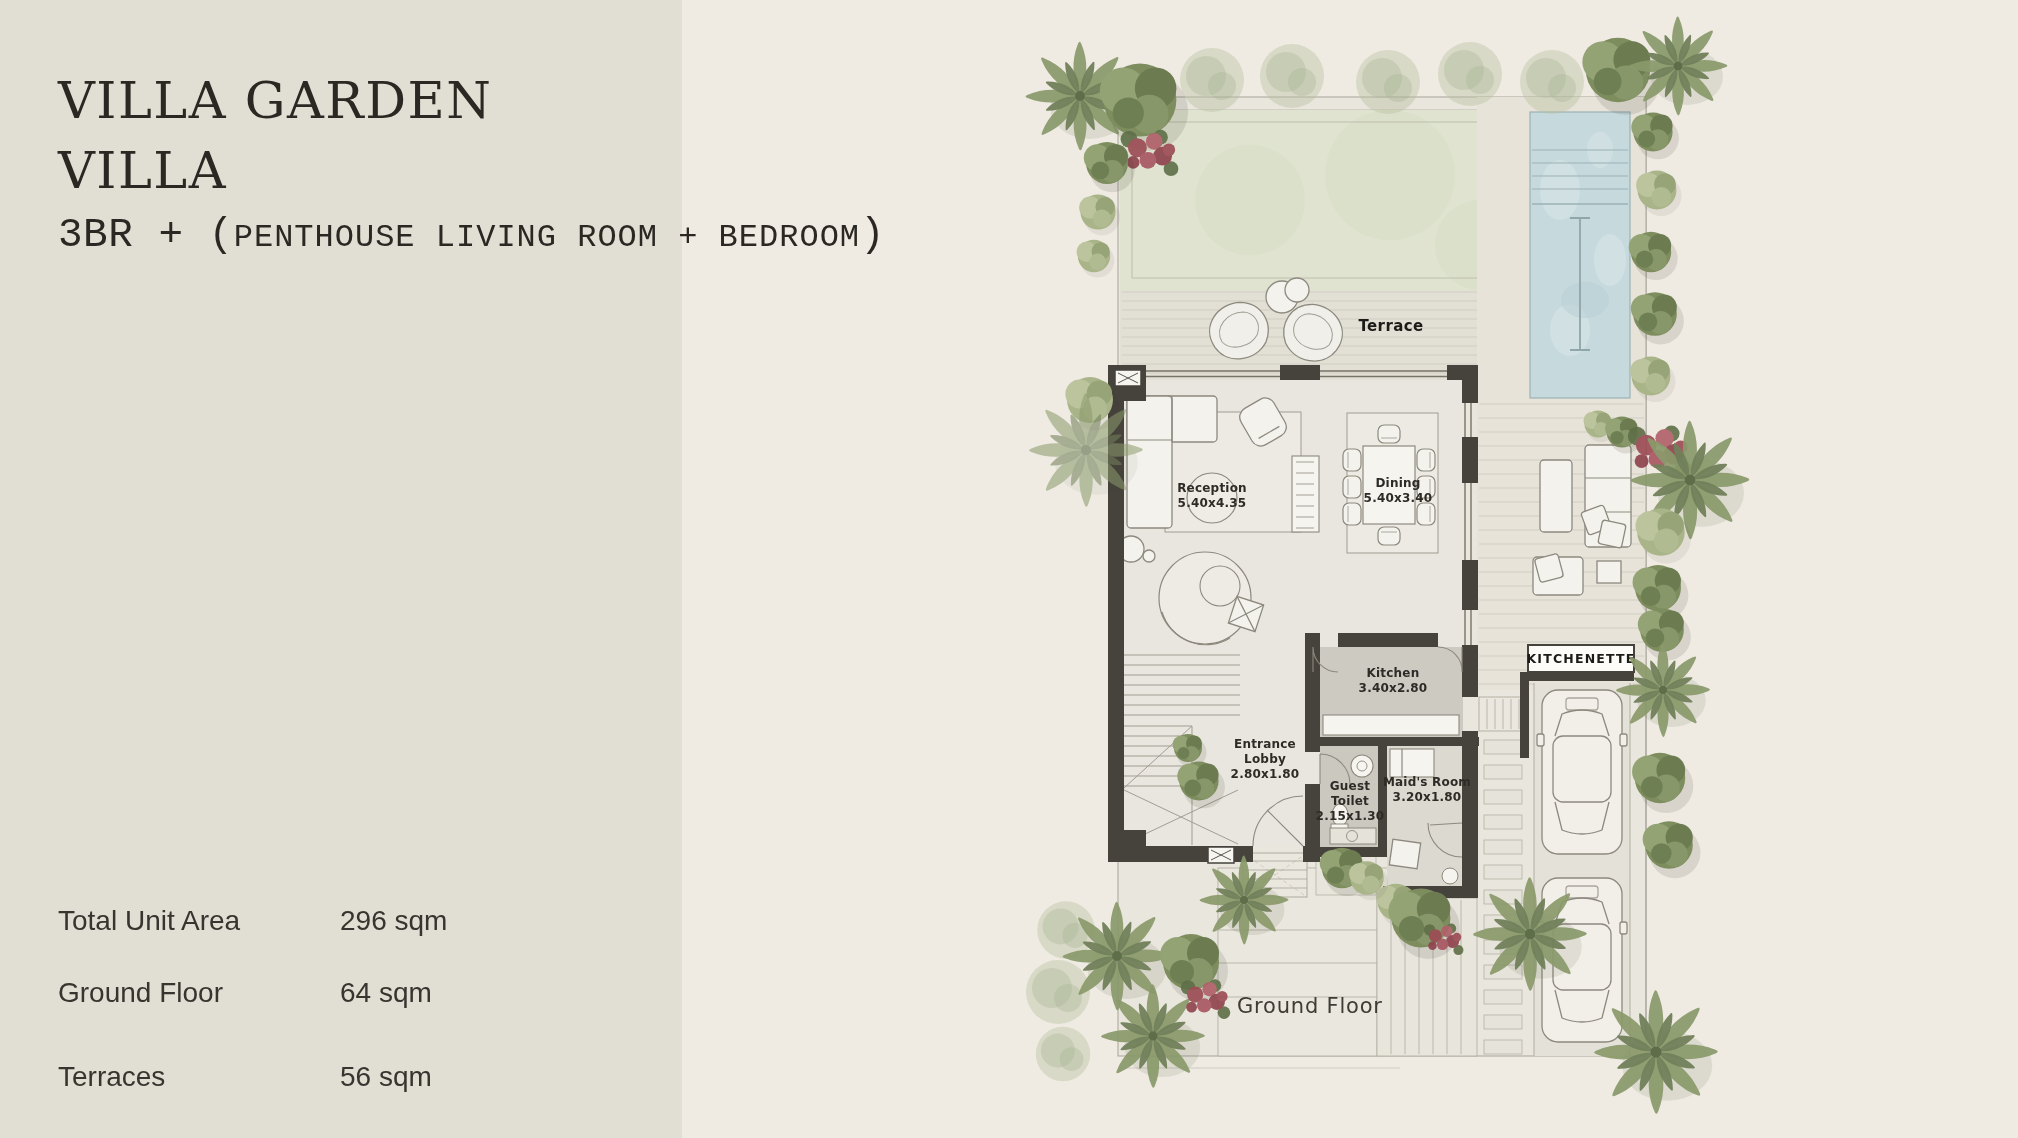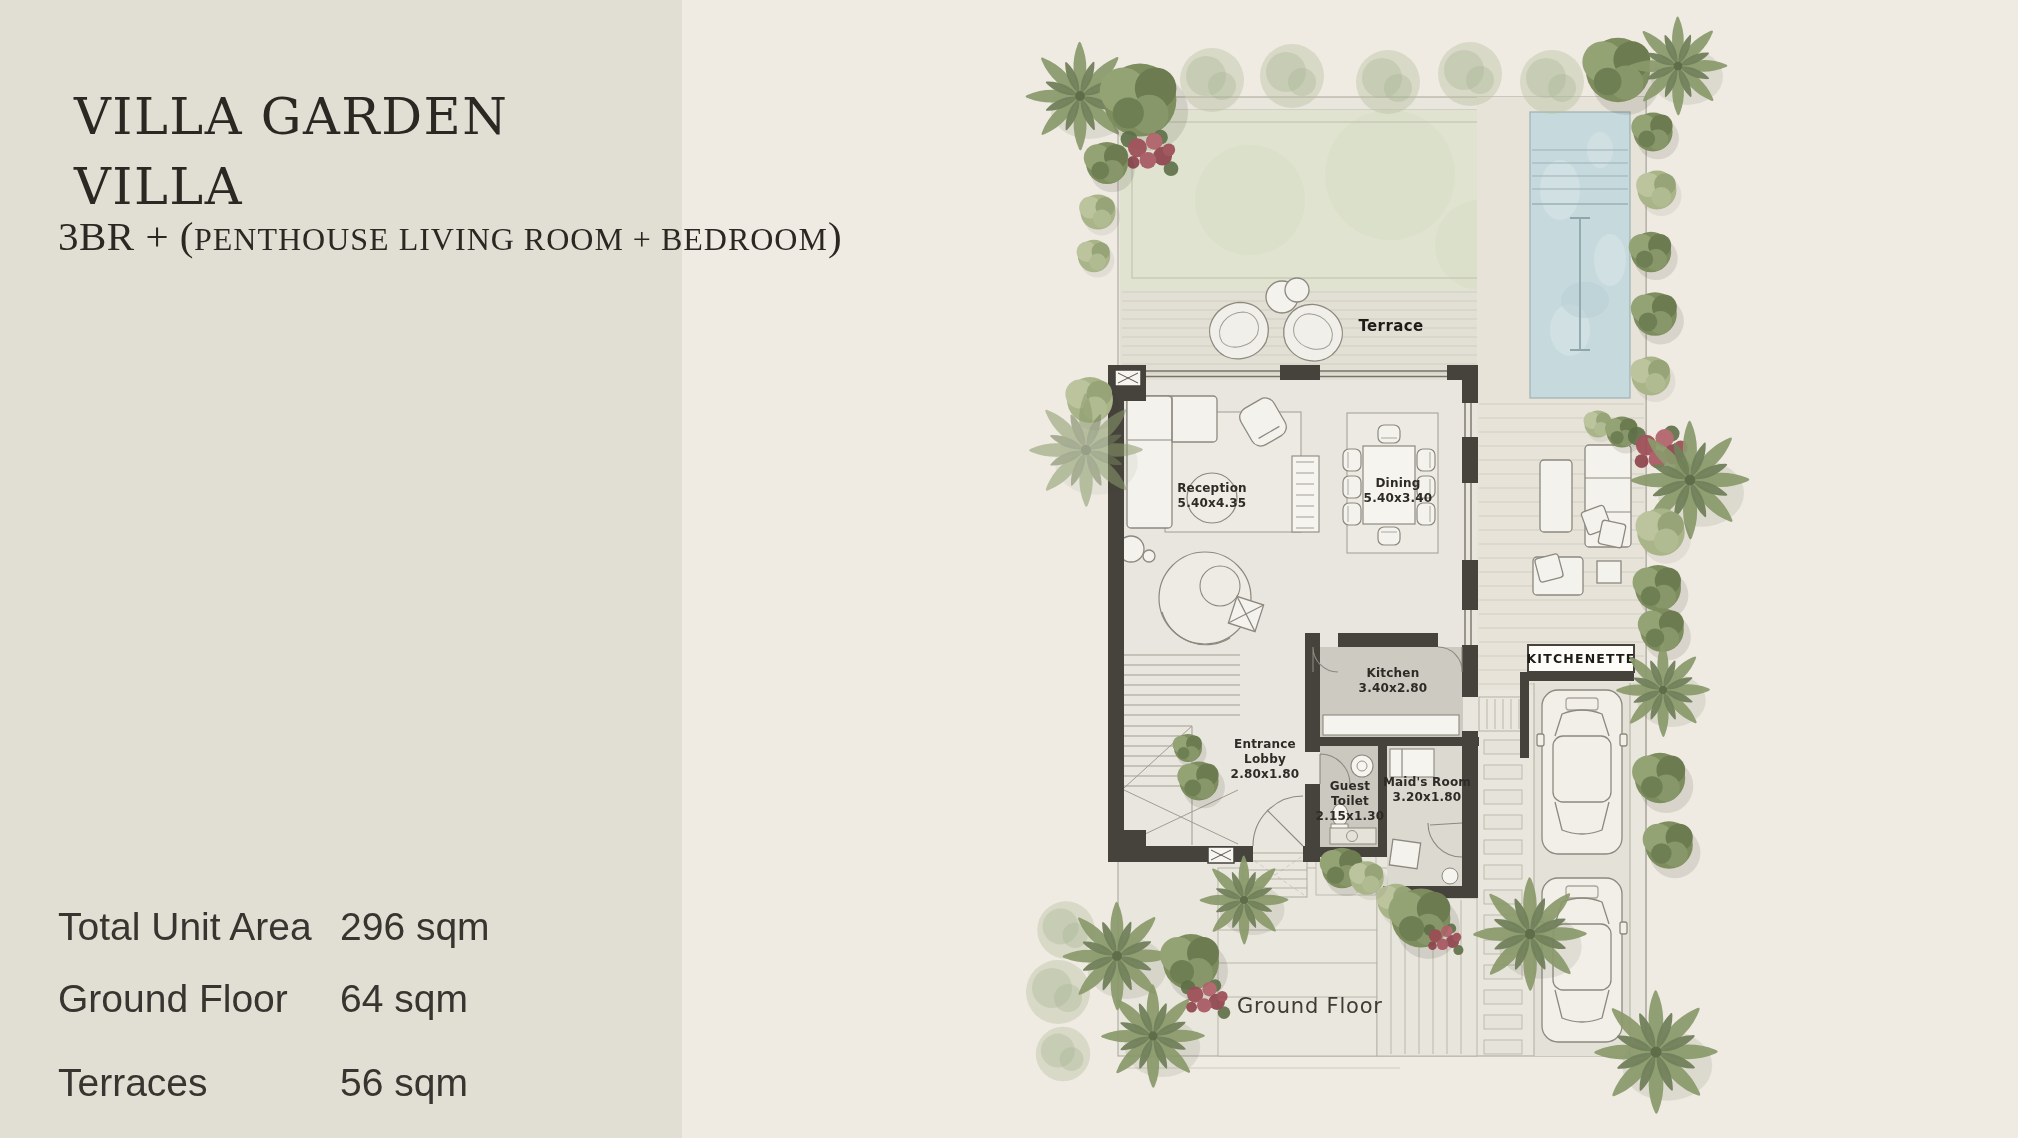--- a/index.html
+++ b/index.html
@@ -1,25 +1,25 @@
 <!DOCTYPE html>
 <html><head>
 <meta charset="utf-8">
 <style>
   html,body{margin:0;padding:0;background:#efebe3;}
   .stage{position:relative;width:2018px;height:1138px;overflow:hidden;background:#efebe3;
          font-family:"Liberation Sans","DejaVu Sans",sans-serif;}
   .left-panel{position:absolute;left:0;top:0;width:682px;height:1138px;background:#e1ded3;}
-  .title{position:absolute;left:58px;top:66px;margin:16px;font-family:"DejaVu Serif",serif;
+  .title{position:absolute;left:58px;top:66px;margin:0;font-family:"DejaVu Serif",serif;
          font-weight:400;font-size:51px;line-height:70px;letter-spacing:1.5px;color:#2b2823;}
   .title span{display:block;}
-  .subtitle{position:absolute;left:58px;top:212px;font-family:Liberation Serif, serif;
+  .subtitle{position:absolute;left:58px;top:212px;font-family:Liberation Mono, monospace;
             font-size:41px;color:#2b2823;letter-spacing:.5px;white-space:nowrap;}
   .subtitle .caps{font-size:32px;letter-spacing:1px;}
-  .stat-row{position:absolute;left:0;width:682px;height:36px;color:#383530;font-size:39px;}
+  .stat-row{position:absolute;left:0;width:682px;height:36px;color:#383530;font-size:28px;}
   .stat-row .stat-label{position:absolute;left:58px;top:0;}
   .stat-row .stat-value{position:absolute;left:340px;top:0;text-align:right;}
   .row1{top:905px;} .row2{top:977px;} .row3{top:1014px;margin-top:47px;}
   .footnote{position:absolute;left:58px;top:1089px;font-size:17px;color:#45423c;letter-spacing:.2px;}
   .plan-area{position:absolute;left:682px;top:0;width:1336px;height:1138px;}
   
   .thin{stroke:#b2aea3;fill:none;stroke-width:1;}
   .plank{stroke:#d0cdc2;fill:none;stroke-width:1;}
   .fur{fill:#f4f2ec;stroke:#8d897f;stroke-width:1.3;}
   .furn{fill:none;stroke:#8d897f;stroke-width:1.2;}

